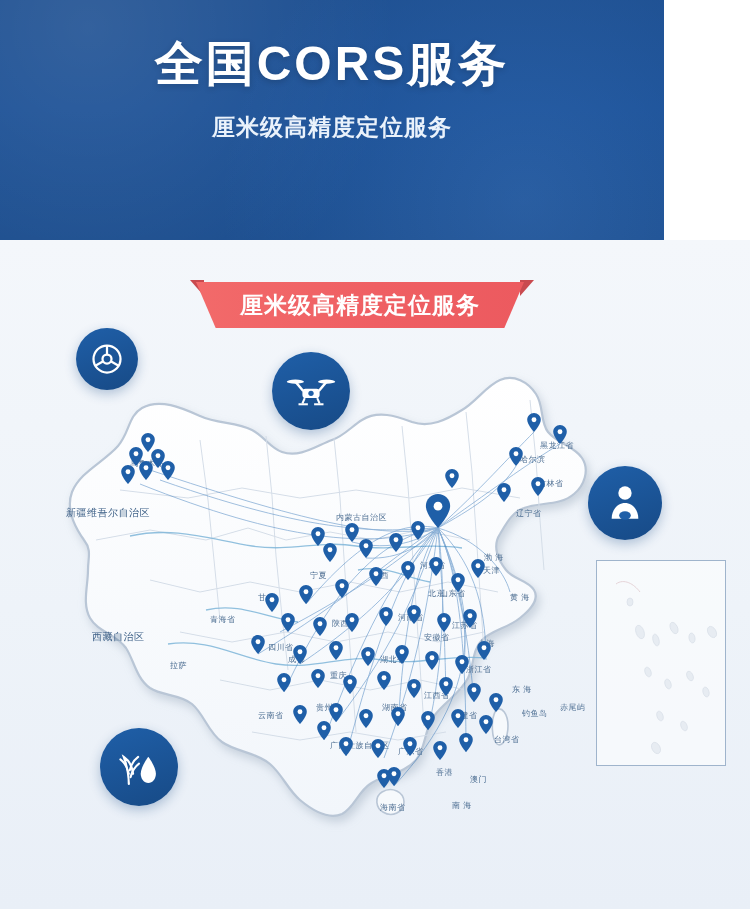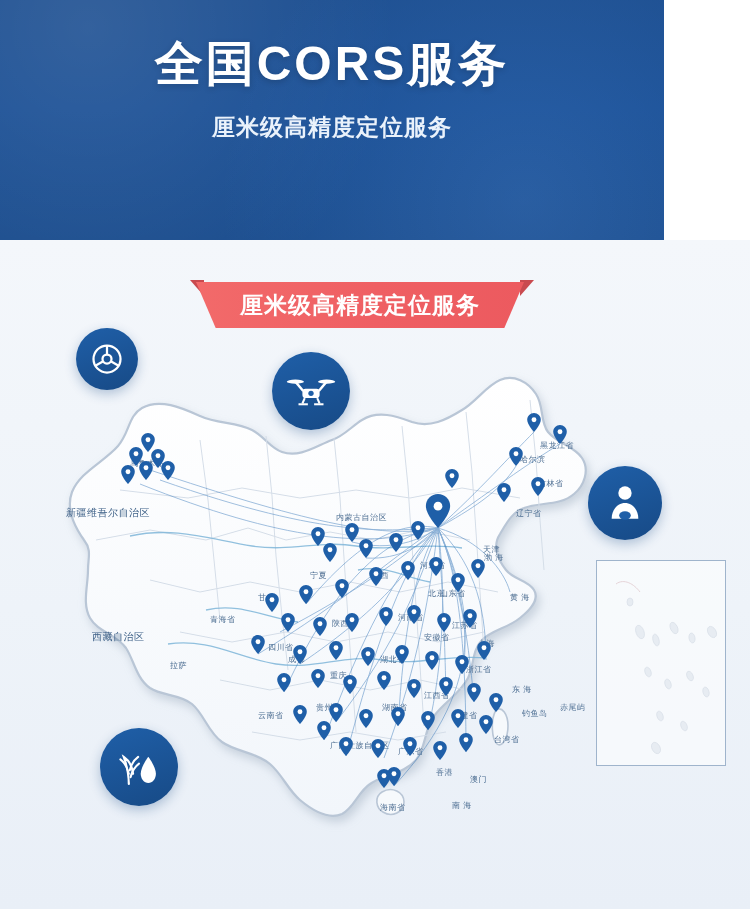--- a/index.html
+++ b/index.html
@@ -363,21 +363,21 @@
       <div class="map-label" style="left: 330px; top: 430px;">重庆</div>
       <div class="map-label" style="left: 258px; top: 470px;">云南省</div>
       <div class="map-label" style="left: 316px; top: 462px;">贵州省</div>
       <div class="map-label" style="left: 330px; top: 500px;">广西壮族自治区</div>
       <div class="map-label" style="left: 382px; top: 462px;">湖南省</div>
       <div class="map-label" style="left: 380px; top: 414px;">湖北省</div>
       <div class="map-label" style="left: 398px; top: 372px;">河南省</div>
       <div class="map-label" style="left: 372px; top: 330px;">山西</div>
       <div class="map-label" style="left: 420px; top: 320px;">河北省</div>
       <div class="map-label" style="left: 428px; top: 300px; margin-top: 48px;">北京</div>
-      <div class="map-label" style="left: 448px; top: 304px; padding-left: 35px;">天津</div>
+      <div class="map-label" style="left: 448px; top: 325px; padding-left: 35px;">天津</div>
       <div class="map-label" style="left: 440px; top: 348px;">山东省</div>
       <div class="map-label" style="left: 452px; top: 380px;">江苏省</div>
       <div class="map-label" style="left: 424px; top: 392px;">安徽省</div>
       <div class="map-label" style="left: 478px; top: 398px;">上海</div>
       <div class="map-label" style="left: 466px; top: 424px;">浙江省</div>
       <div class="map-label" style="left: 424px; top: 450px;">江西省</div>
       <div class="map-label" style="left: 452px; top: 470px;">福建省</div>
       <div class="map-label" style="left: 398px; top: 506px;">广东省</div>
       <div class="map-label" style="left: 494px; top: 494px;">台湾省</div>
       <div class="map-label" style="left: 380px; top: 562px;">海南省</div>

